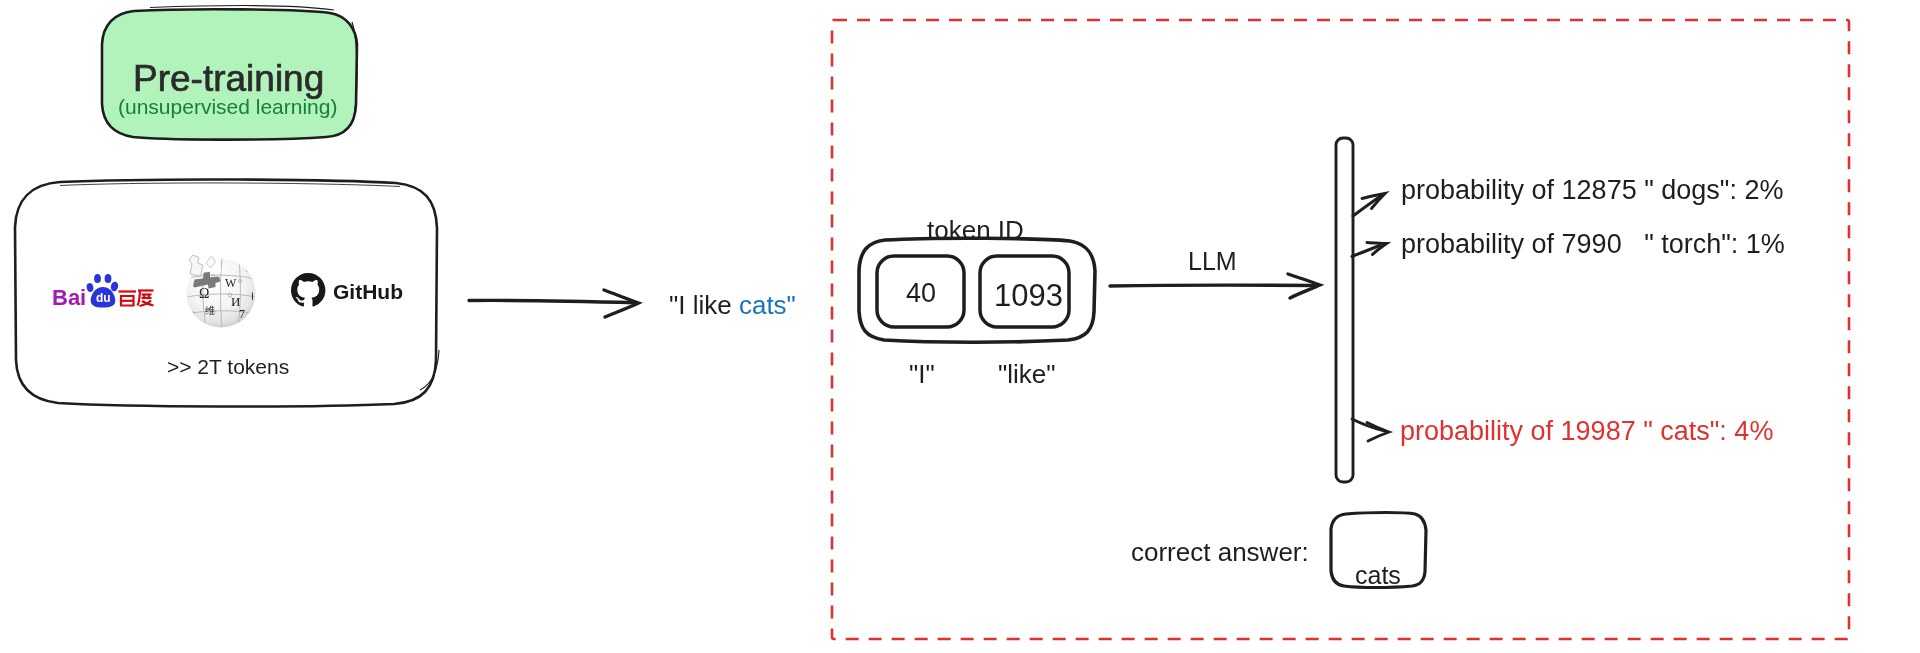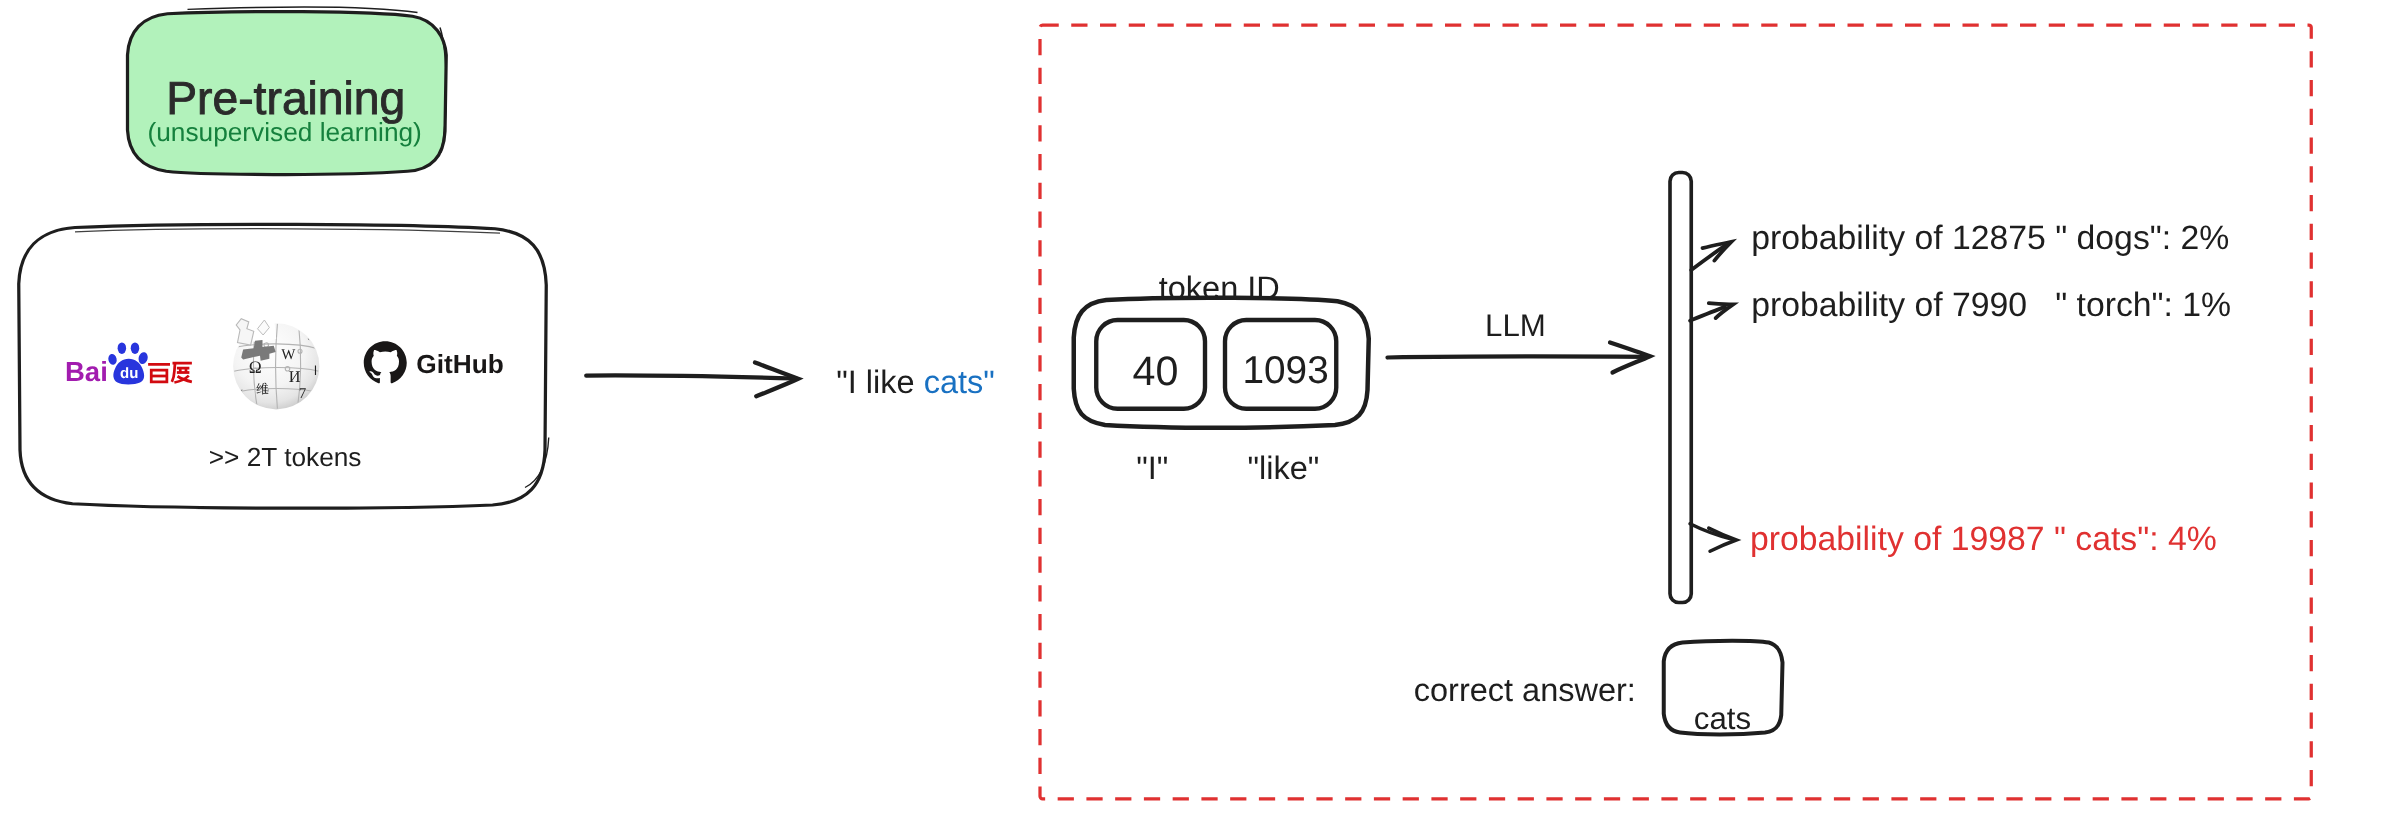--- a/index.html
+++ b/index.html
@@ -45,21 +45,21 @@
   <path d="M1367 422.5 C1374 426 1382 429.5 1389 432 C1382 434.5 1375 437.5 1368 441" stroke="#1e1e1e" stroke-width="2.8" stroke-linecap="round" fill="none"></path>
 
   <path d="M1346 514 C1370 512 1405 512 1415 514 C1422 516 1425 521 1426 530 L1425 572 C1424 581 1420 585 1412 586 C1390 588 1360 588 1344 586 C1336 585 1332 580 1331 571 L1331 529 C1332 520 1337 515 1346 514 Z" fill="#ffffff" stroke="#1e1e1e" stroke-width="3.2"></path>
 </svg>
 
 <div class="t" style="left:133px;top:60px;font-size:37px;color:#2b2b2b;-webkit-text-stroke:0.7px #2b2b2b;">Pre-training</div>
 <div class="t" style="left:118px;top:96px;font-size:21px;color:#15803d;">(unsupervised learning)</div>
 <div class="t" style="left:167px;top:356px;font-size:21px;">&gt;&gt; 2T tokens</div>
 <div class="t" style="left:669px;top:292px;font-size:26px;">"I like <span style="color:#1971c2">cats"</span></div>
 <div class="t" style="left:927px;top:205px;font-size:26px;margin-top:12px;">token ID</div>
-<div class="t" style="left:906px;top:280px;font-size:33px;">40</div>
+<div class="t" style="left:906px;top:280px;font-size:27px;">40</div>
 <div class="t" style="left:994px;top:280px;font-size:31px;">1093</div>
 <div class="t" style="left:909px;top:361px;font-size:26px;">"I"</div>
 <div class="t" style="left:998px;top:361px;font-size:26px;">"like"</div>
 <div class="t" style="left:1188px;top:249px;font-size:25px;text-align:right;">LLM</div>
 <div class="t" style="left:1401px;top:177px;font-size:27px;">probability of 12875 " dogs": 2%</div>
 <div class="t" style="left:1401px;top:231px;font-size:27px;">probability of 7990   " torch": 1%</div>
 <div class="t" style="left:1400px;top:418px;font-size:27px;color:#e03131;">probability of 19987 " cats": 4%</div>
 <div class="t" style="left:1131px;top:539px;font-size:26px;">correct answer:</div>
 <div class="t" style="left:1355px;top:536px;font-size:25px;margin-top:27px;">cats</div>
 <svg width="1920" height="653" viewBox="0 0 1920 653" fill="none">

